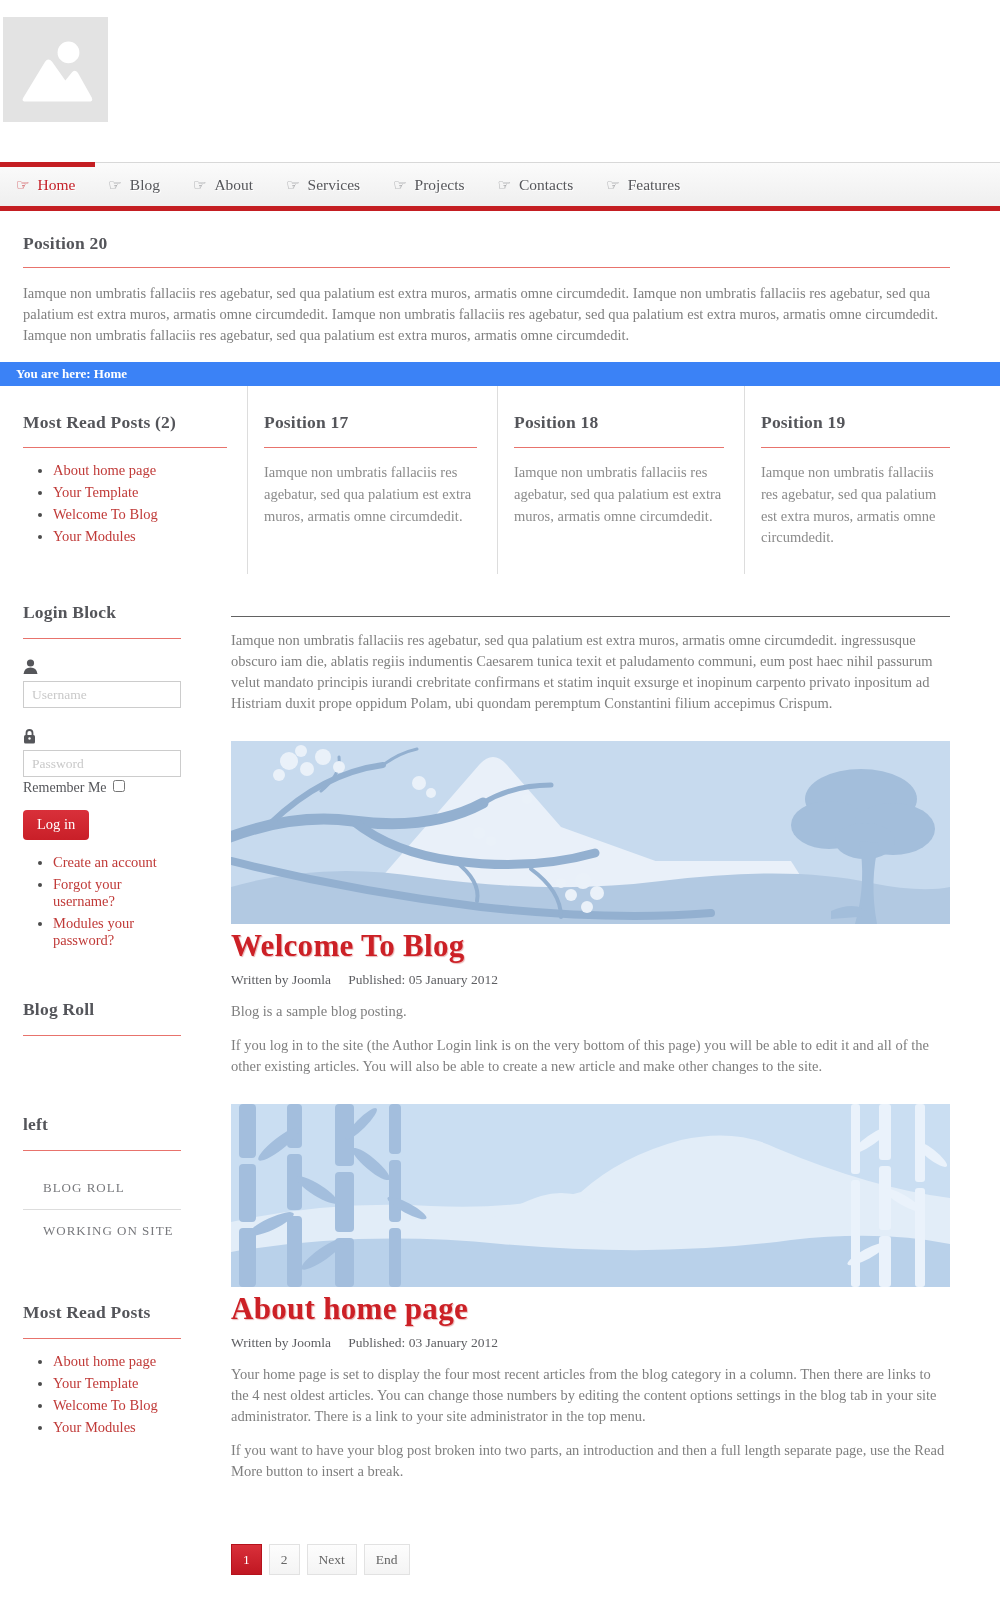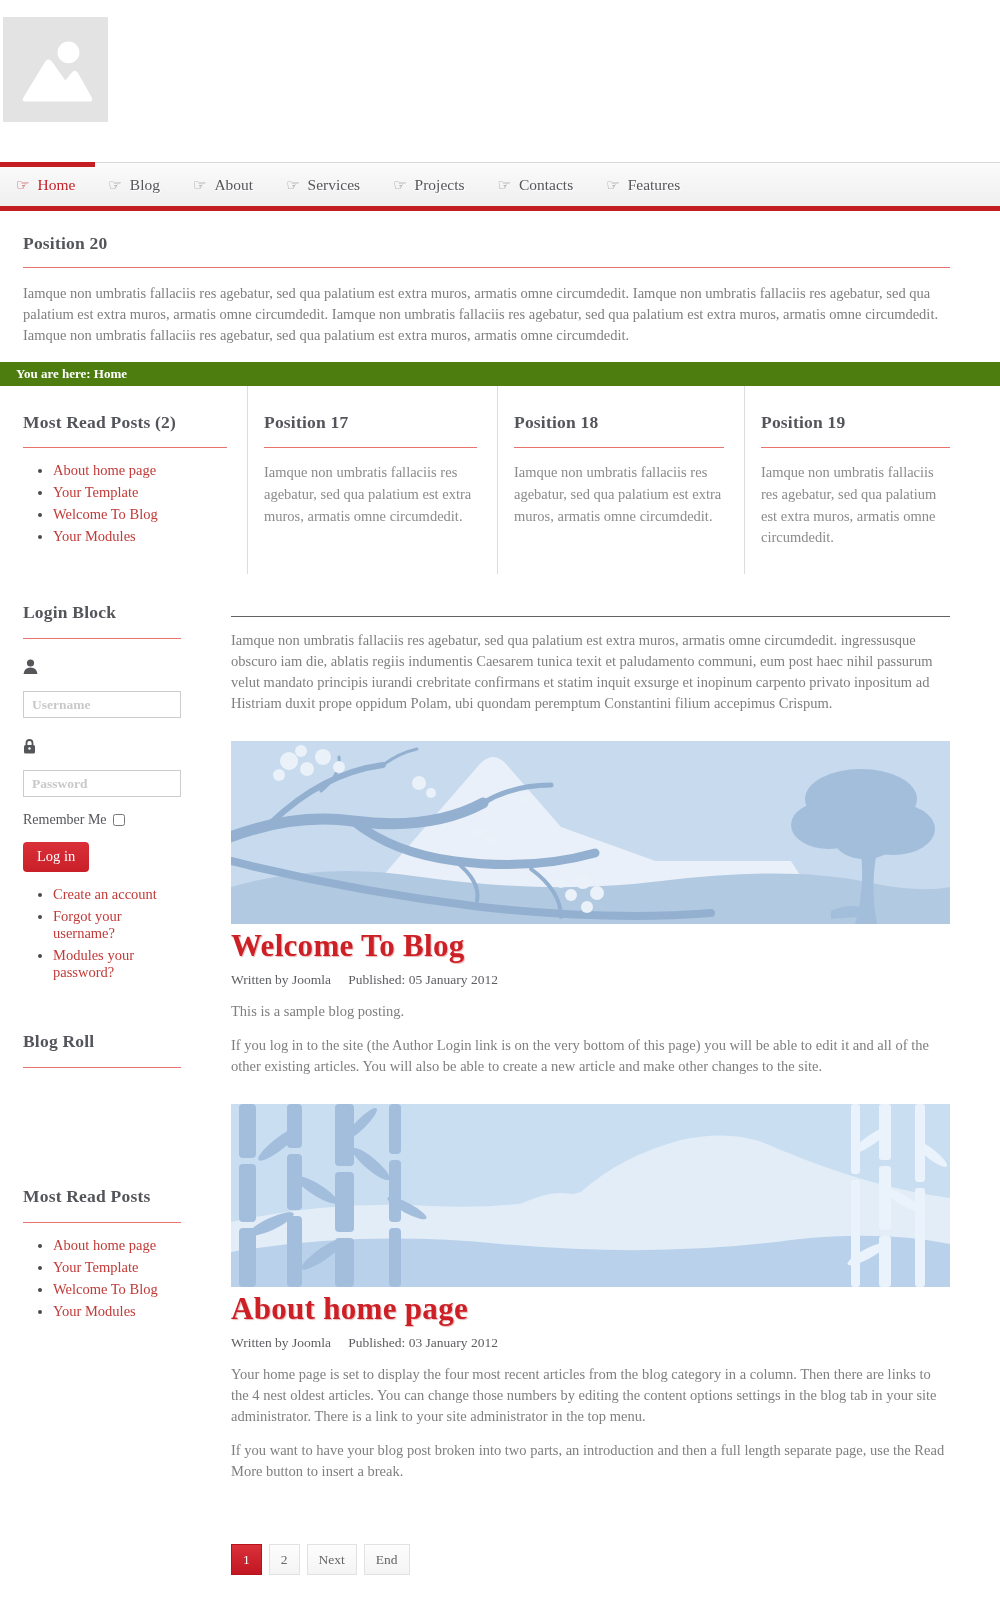--- a/index.html
+++ b/index.html
@@ -38,44 +38,44 @@
   .body-text { font-size:14.5px; line-height:1.45; color:#7f7f7f; }
   a.red-link { color:#c03a38; text-decoration:none; font-size:14.5px; cursor:pointer; }
   ul.link-list { margin:14px 0 0 30px; }
   ul.link-list li { margin-bottom:5px; color:#4b4b4b; font-size:14px; }
   
   .pos15 { padding:22px 50px 0 23px; }
   .pos15 .rule-red { margin-top:13px; }
   .pos15 p { margin-top:15px; }
   
   .breadcrumb {
-    margin-top:16px; height:24px; background:#4d7c0f; color:#fff;
+    margin-top:16px; height:24px; background:#3b82f6; color:#fff;
     display:flex; align-items:center; padding-left:16px;
     font-size:13px; font-weight:bold;
   }
   
   .columns { display:grid; grid-template-columns:247px 250px 247px 226px; min-height:188px; margin:0 0 0 0; }
   .col { padding:26px 20px 10px 0; margin-left:23px; }
   .col + .col { border-left:1px solid #ddd; margin-left:0; padding-left:16px; }
   .col .rule-red { margin-top:14px; }
   .col p { margin-top:14px; font-size:14.5px; line-height:1.5; color:#8b8b8b; }
   
   .layout { display:flex; padding-left:23px; margin-top:28px; }
   .sidebar { width:158px; flex-shrink:0; }
   .main { width:719px; margin-left:50px; }
   
   .sb-module { margin-bottom:10px; }
   .sb-module .rule-red { margin-top:15px; }
   .icon-row { margin-top:20px; height:16px; }
   .field {
-    width:158px; height:27px; margin-top:16px; border:1px solid #ccc; background:#fff;
-    padding:0 8px; font-family:"Liberation Serif", serif; font-size:13.5px; color:#555;font-weight:bold;
+    width:158px; height:27px; margin-top:6px; border:1px solid #ccc; background:#fff;
+    padding:0 8px; font-family:"Liberation Serif", serif; font-size:13.5px; color:#555;
   }
   .field::placeholder { color:#c9c9c9; opacity:1; }
-  .remember { margin-top:15px; font-size:14px; color:#55565a; display:flex; align-items:center; }
+  .remember { margin-top:3px; font-size:14px; color:#55565a; display:flex; align-items:flex-start; }
   .remember input { width:12px; height:12px; margin-left:6px; }
   .btn-login {
     margin-top:14px; display:inline-block; background:linear-gradient(#d9303a,#c91f28);
     color:#fff; border:none; border-radius:4px; padding:6px 14px 7px;
     font-family:"Liberation Serif", serif; font-size:14.5px; cursor:pointer;
   }
   .left-menu { margin-top:16px; }
   .left-menu .item {
     padding:13px 0 13px 20px; font-size:13px; letter-spacing:1px; color:#77787c; cursor:pointer;
   }
@@ -221,20 +221,28 @@
     <div class="gap-lg"></div>
 
     <div class="sb-module">
       <div class="h-module">Blog Roll</div>
       <hr class="rule-red">
     </div>
 
     <div class="gap-lg"></div>
       <div class="gap-md"></div>
 
+    <div class="sb-module">
+      <div class="h-module">left</div>
+      <hr class="rule-red">
+      <div class="left-menu">
+        <div class="item">BLOG ROLL</div>
+        <div class="item">WORKING ON SITE</div>
+      </div>
+    </div>
 
     <div class="gap-lg"></div>
 
     <div class="sb-module">
       <div class="h-module">Most Read Posts</div>
       <hr class="rule-red">
       <ul class="link-list">
         <li><a class="red-link">About home page</a></li>
         <li><a class="red-link">Your Template</a></li>
         <li><a class="red-link">Welcome To Blog</a></li>
@@ -299,21 +307,21 @@
               <circle cx="330" cy="142" r="5"></circle>
             <circle cx="296" cy="58" r="5"></circle>
           </g>
         </svg>
       </div>
       <div class="article-title">Welcome To Blog</div>
       <div class="article-meta">
         <span>Written by Joomla</span>
         <span class="pub">Published: 05 January 2012</span>
       </div>
-      <p class="body-text">This is a sample blog posting.</p>
+      <p class="body-text">Blog is a sample blog posting.</p>
       <p class="body-text">If you log in to the site (the Author Login link is on the very bottom of this page) you will be able to edit it and all of the other existing articles. You will also be able to create a new article and make other changes to the site.</p>
     </div>
 
     <div class="article">
       <div class="banner">
         <svg width="719" height="183" viewBox="0 0 719 183" preserveAspectRatio="none">
           <rect width="719" height="183" fill="#cadef2"></rect>
 
           <path d="M0 118 Q100 96 200 102 Q290 106 350 88 Q390 52 450 36 Q505 24 545 44 Q640 84 719 94 L719 183 L0 183 Z" fill="#e2edf8"></path>
           <path d="M250 120 Q290 98 310 92 Q330 86 350 92 L380 100 L380 183 L250 183 Z" fill="#e2edf8"></path>

